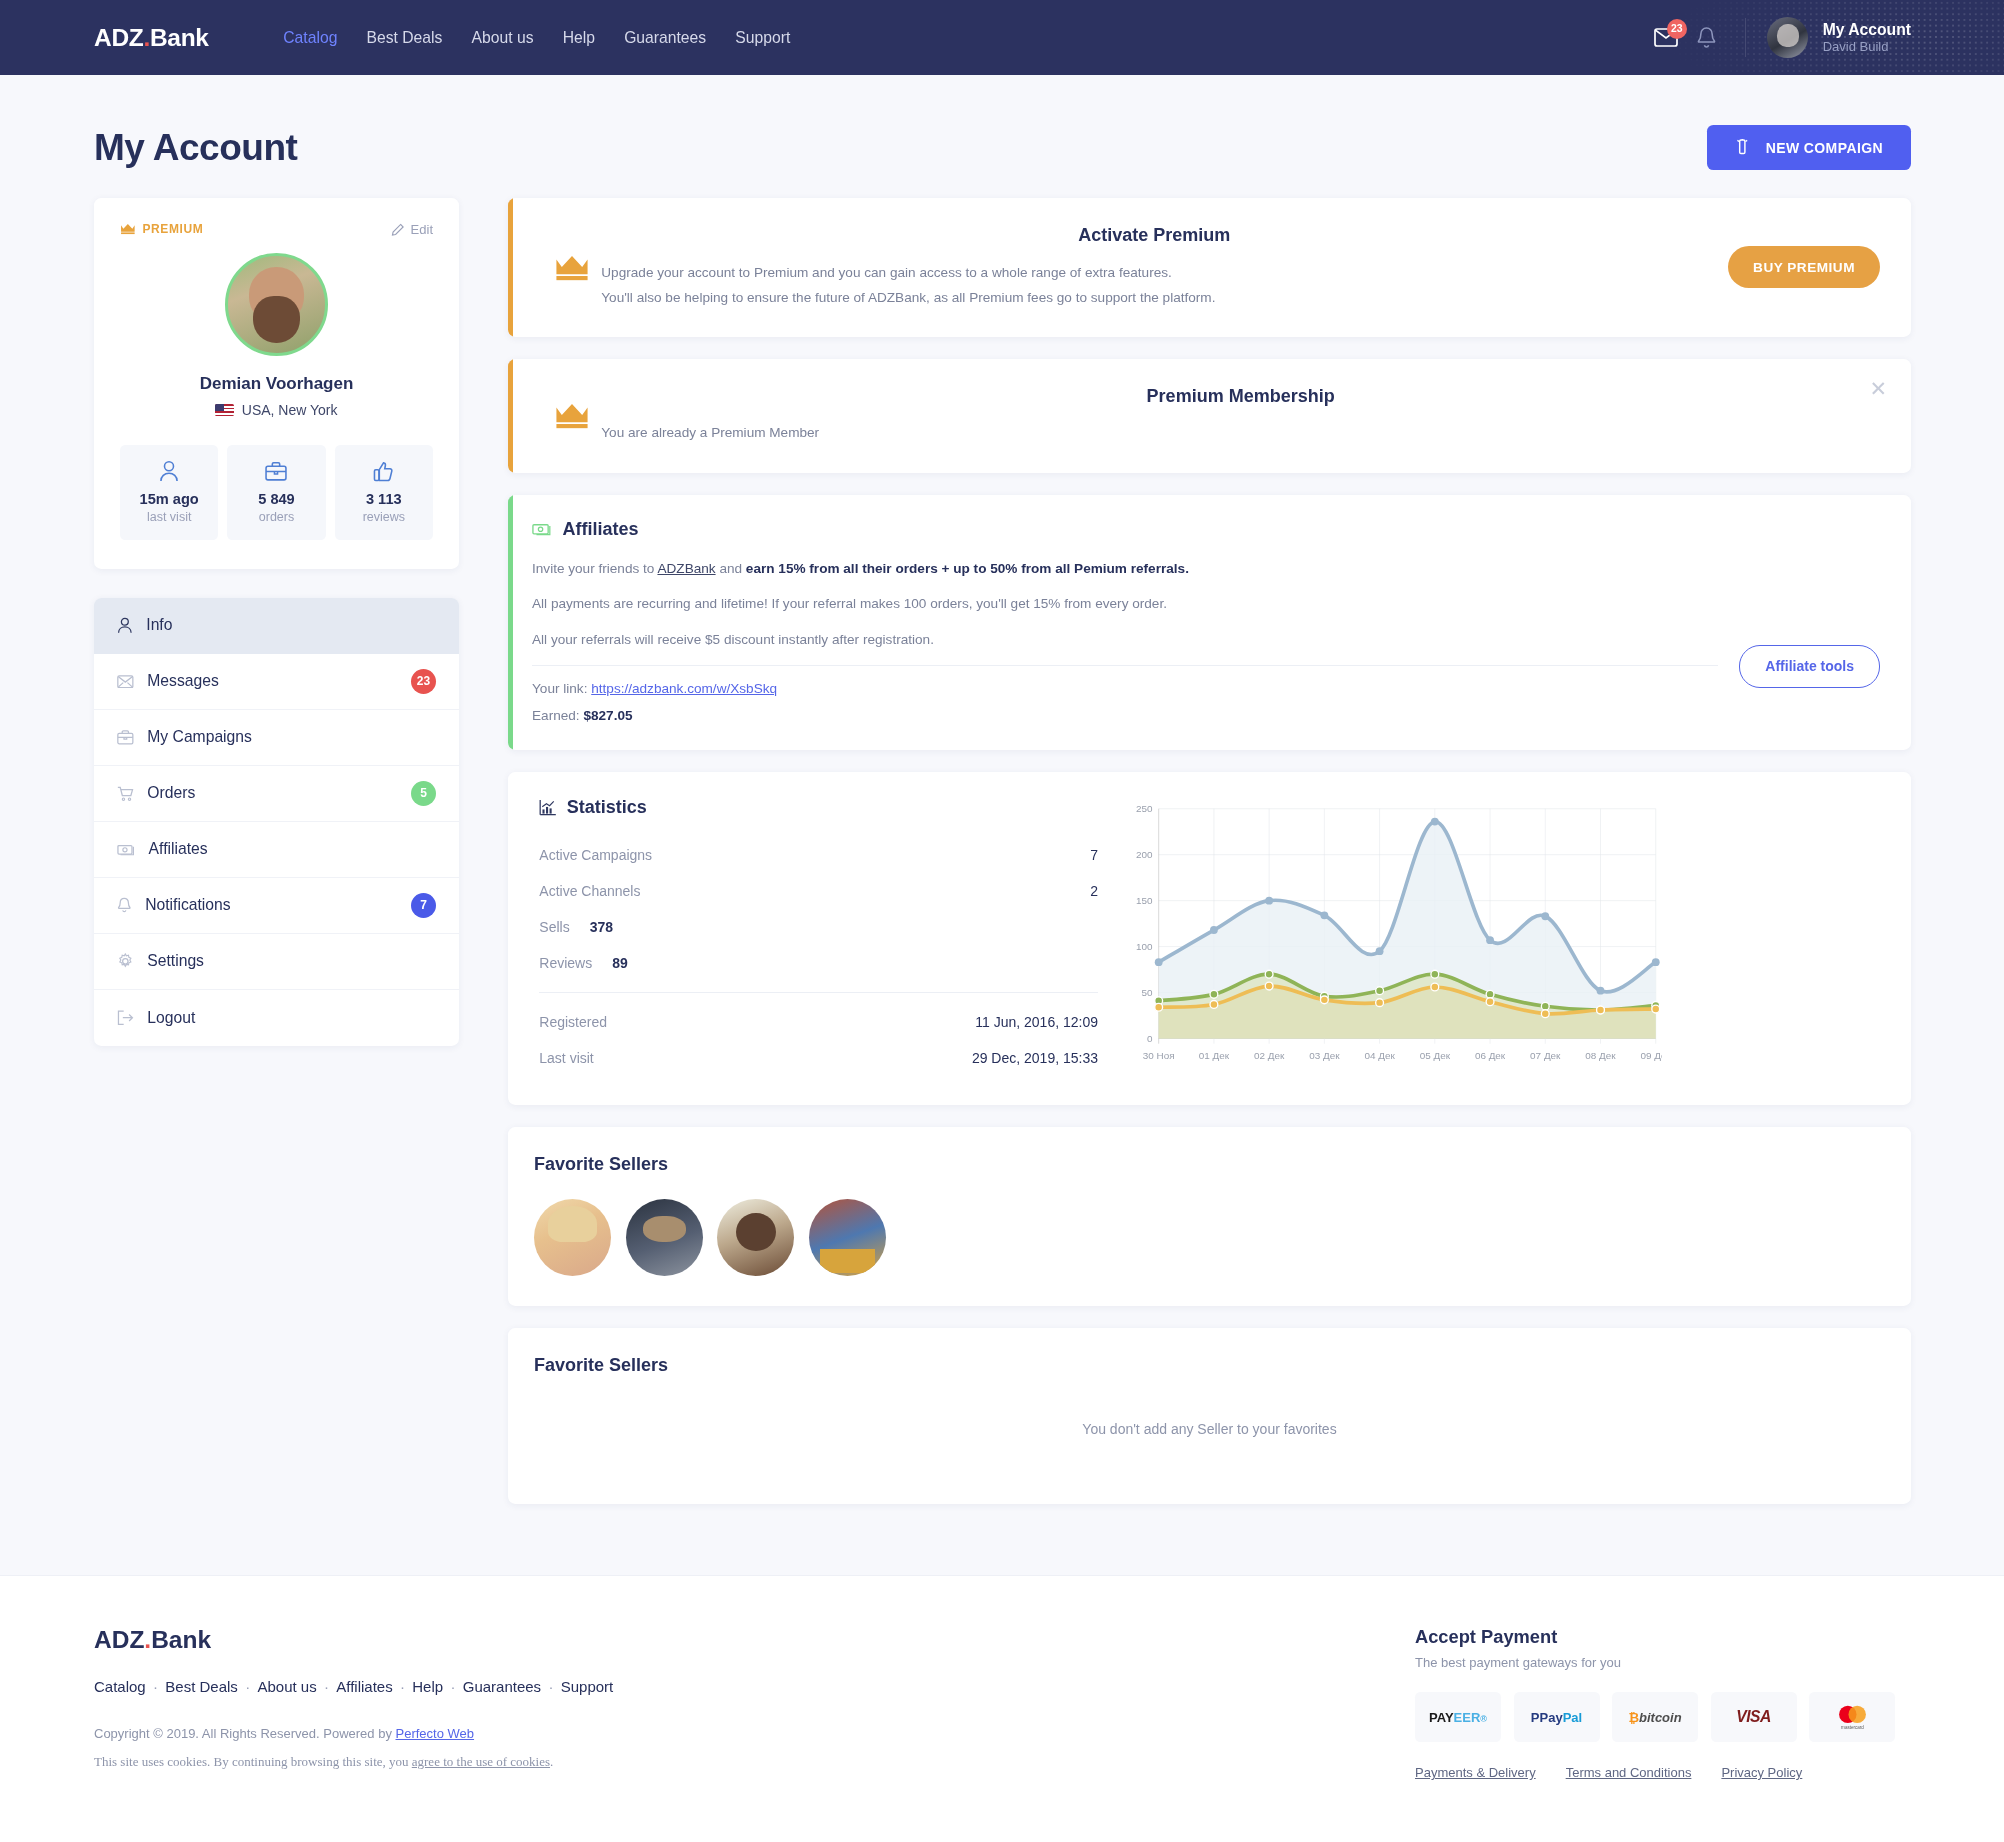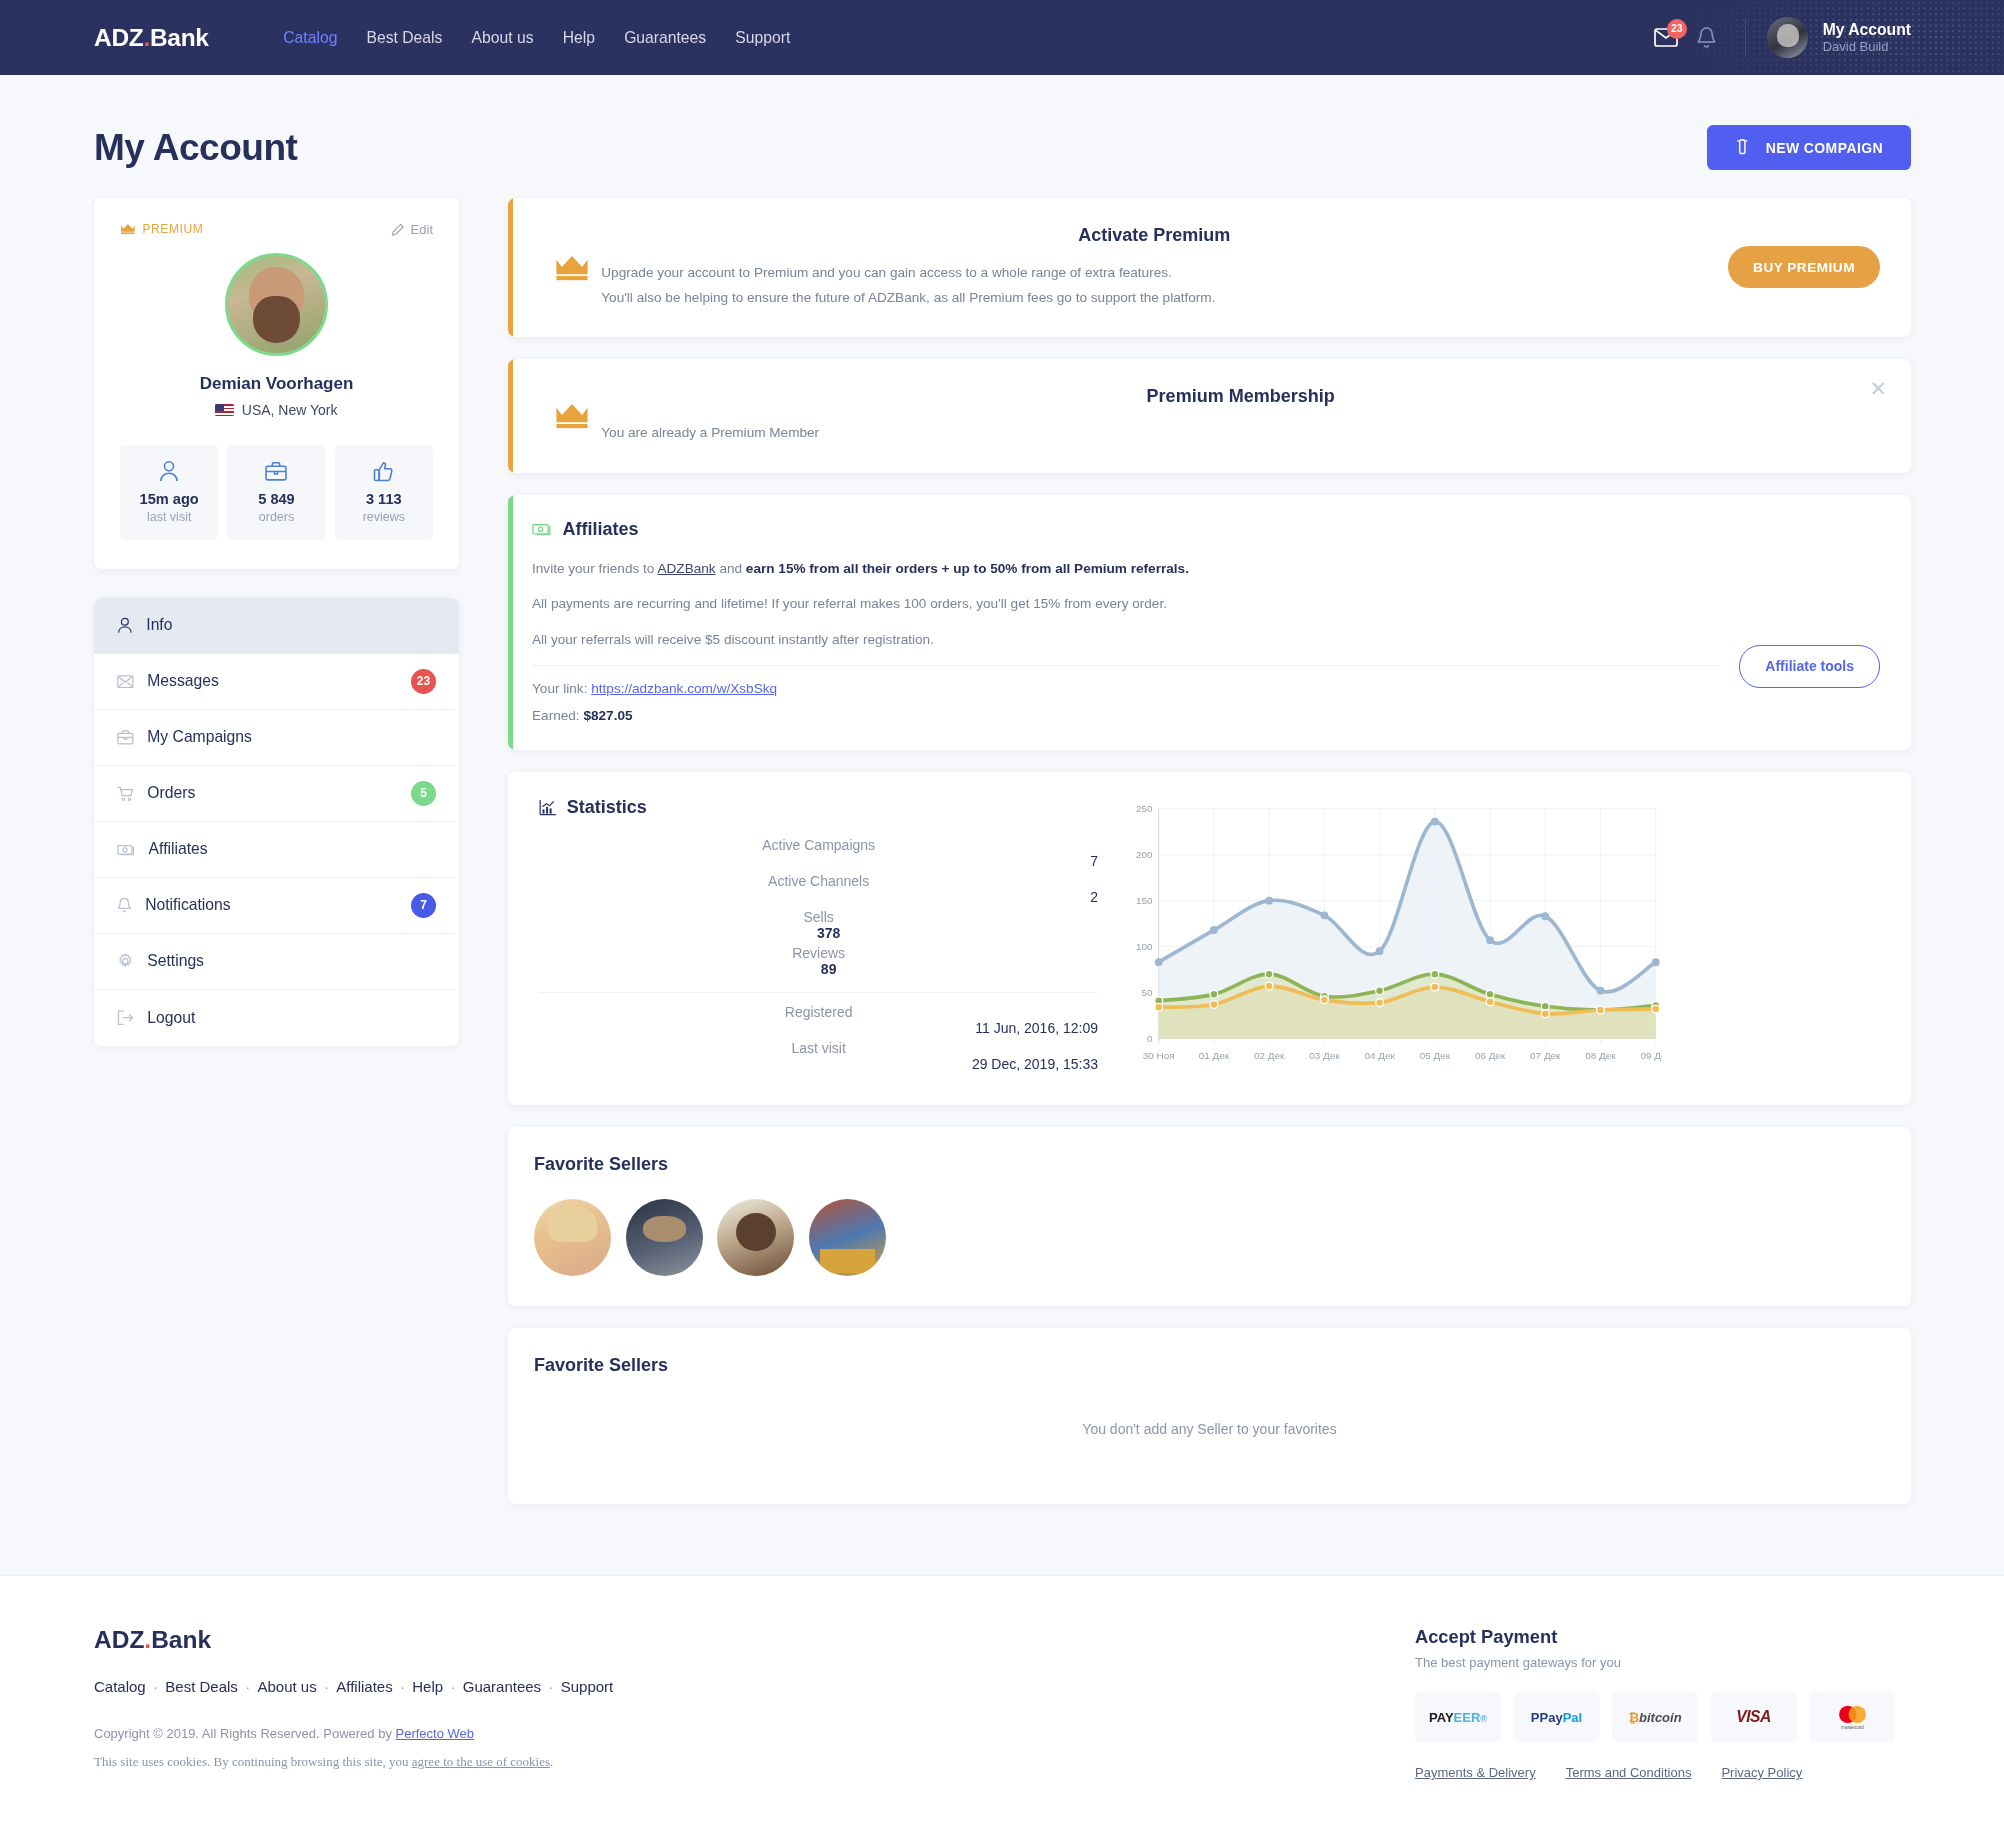--- a/index.html
+++ b/index.html
@@ -76,21 +76,21 @@
   }
 
   .layout { display: flex; align-items: flex-start; gap: 0; }
   .col-left { width: 365px; flex: none; }
   .col-right { margin-left: 49px; flex: 1; }
 
   .card { background: #fff; border-radius: 7.3px; box-shadow: 0 1.6px 7.3px rgba(40,50,100,.06); }
 
   
   .profile { padding: 24px 26px 29px; position: relative; }
-  .prem-tag { display: flex; align-items: center; gap: 6.8px; font-size: 12px; font-weight: 400; letter-spacing: 0.6px; color: #e8a33c; }
+  .prem-tag { display: flex; align-items: center; gap: 6.8px; font-size: 12px; font-weight: 700; letter-spacing: 0.6px; color: #e8a33c; }
   .edit-tag { position: absolute; right: 26px; top: 24px; display: flex; align-items: center; gap: 6.3px; font-size: 13px; color: #9aa0b8; cursor: pointer; }
   .avatar-big {
     width: 103px; height: 103px; border-radius: 50%; margin: 16.7px auto 0;
     border: 3.7px solid #7fd98d; overflow: hidden; position: relative;
     background: linear-gradient(160deg,#9fb97c 0%,#c9b894 35%,#8fa06a 100%);
   }
   .avatar-big::before {
     content: ""; position: absolute; left: 22%; top: 12%; width: 56%; height: 56%;
     border-radius: 50% 50% 45% 45%; background: #c99a78;
   }
@@ -156,21 +156,21 @@
   .btn-outline {
     border: 1.6px solid #5566e8; color: #5566e8; background: #fff; border-radius: 21px;
     height: 43px; padding: 0 25px; font-size: 14px; font-weight: 700; cursor: pointer;
     align-self: center; margin-top: 52px; flex: none; font-family: inherit;
   }
 
   
   .stats-card { display: flex; padding: 25px 27px 29px 24px; }
   .stats-left { width: 566px; flex: none; padding-left: 7.3px; }
   .st-h { display: flex; align-items: center; gap: 9.4px; font-size: 18px; font-weight: 700; color: #27305b; margin-bottom: 19px; }
-  .st-row { display: flex; align-items: center; height: 36px; font-size: 14px; flex-direction: column; }
+  .st-row { display: flex; align-items: center; height: 36px; font-size: 14px; }
   .st-row .k { color: #8d94aa; }
   .st-row .v { margin-left: auto; color: #27305b; }
   .st-row .v.bold { font-weight: 700; margin-left: 20px; }
   .st-hr { height: 1px; background: #eceff5; margin: 11.5px 0 10.4px; }
   .stats-right { flex: 1; padding-left: 21px; }
   .chart-wrap { position: relative; width: 543px; height: 272px; }
   .chart-svg { display: block; }
 
   
   .sellers { padding: 27px 26px 30px; }

